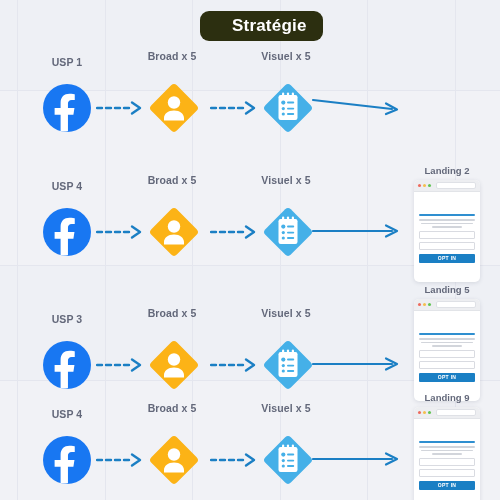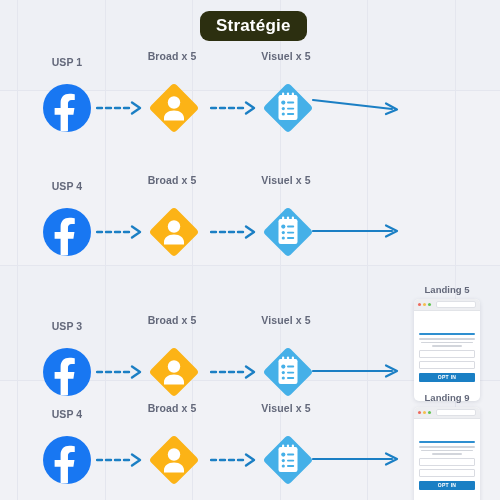--- a/index.html
+++ b/index.html
@@ -47,21 +47,21 @@
     left: 0;
     right: 0;
     background: #eef0f5;
   }
 
   
   .title-badge {
     position: absolute;
     left: 200px;
     top: 11px;
-    padding: 6px 16px 7px 16px;
+    padding: 6px 16px 7px 32px;
     background: #2c2f10;
     color: #ffffff;
     border-radius: 9px;
     font-size: 17px;
     font-weight: bold;
     letter-spacing: 0.2px;
     line-height: 1;
     z-index: 30;
   }
 
@@ -309,21 +309,21 @@
       </svg>
     </div>
     <div class="arrow-solid">
       <svg width="92" height="40" viewBox="0 0 92 40" aria-hidden="true">
         <line x1="1" y1="21" x2="80" y2="21" stroke="#1b7fc4" stroke-width="2.2" stroke-linecap="round"></line>
         <path d="M74 15.5 L85 21 L74 26.5" fill="none" stroke="#1b7fc4" stroke-width="2.2" stroke-linecap="round" stroke-linejoin="round"></path>
       </svg>
     </div>
   </div>
 
-  <div class="row" style="top:312px;">
+  <div class="row" style="top:305px;">
     <div class="node-label fb-label">USP 3</div>
     <div class="node fb-node">
       <svg width="48" height="48" viewBox="0 0 48 48" aria-hidden="true">
         <circle cx="24" cy="24" r="24" fill="#1877f2"></circle>
         <path fill="#ffffff" d="M30.4 30.8l1.06-6.8h-6.5v-4.4c0-1.86.91-3.67 3.83-3.67h2.97v-5.79s-2.7-.46-5.27-.46c-5.38 0-8.9 3.26-8.9 9.17V24h-5.98v6.8h5.98v16.44a23.8 23.8 0 007.36 0V30.8h5.45z"></path>
       </svg>
     </div>
     <div class="node-label broad-label">Broad x 5</div>
     <div class="node broad-node">
       <svg width="58" height="58" viewBox="0 0 58 58" aria-hidden="true">
@@ -414,20 +414,42 @@
     </div>
     <div class="arrow-solid">
       <svg width="92" height="40" viewBox="0 0 92 40" aria-hidden="true">
         <line x1="1" y1="21" x2="80" y2="21" stroke="#1b7fc4" stroke-width="2.2" stroke-linecap="round"></line>
         <path d="M74 15.5 L85 21 L74 26.5" fill="none" stroke="#1b7fc4" stroke-width="2.2" stroke-linecap="round" stroke-linejoin="round"></path>
       </svg>
     </div>
   </div>
 
 
+  <div class="landing-wrap" style="left:404px; top:165px;">
+    <div class="landing-label">Landing 2</div>
+    <div class="browser">
+      <div class="browser-bar">
+        <span class="dot r"></span>
+        <span class="dot y"></span>
+        <span class="dot g"></span>
+        <span class="url"></span>
+      </div>
+      <div class="browser-body">
+        <div class="lp-spacer"></div>
+        <div class="lp-heading"></div>
+        <div class="lp-line w100"></div>
+        <div class="lp-line w92"></div>
+        <div class="lp-line w55"></div>
+        <div class="lp-input"></div>
+        <div class="lp-input"></div>
+        <div class="lp-button">OPT IN</div>
+        <div class="lp-spacer"></div>
+      </div>
+    </div>
+  </div>
 
   <div class="landing-wrap" style="left:404px; top:284px;">
     <div class="landing-label">Landing 5</div>
     <div class="browser">
       <div class="browser-bar">
         <span class="dot r"></span>
         <span class="dot y"></span>
         <span class="dot g"></span>
         <span class="url"></span>
       </div>

